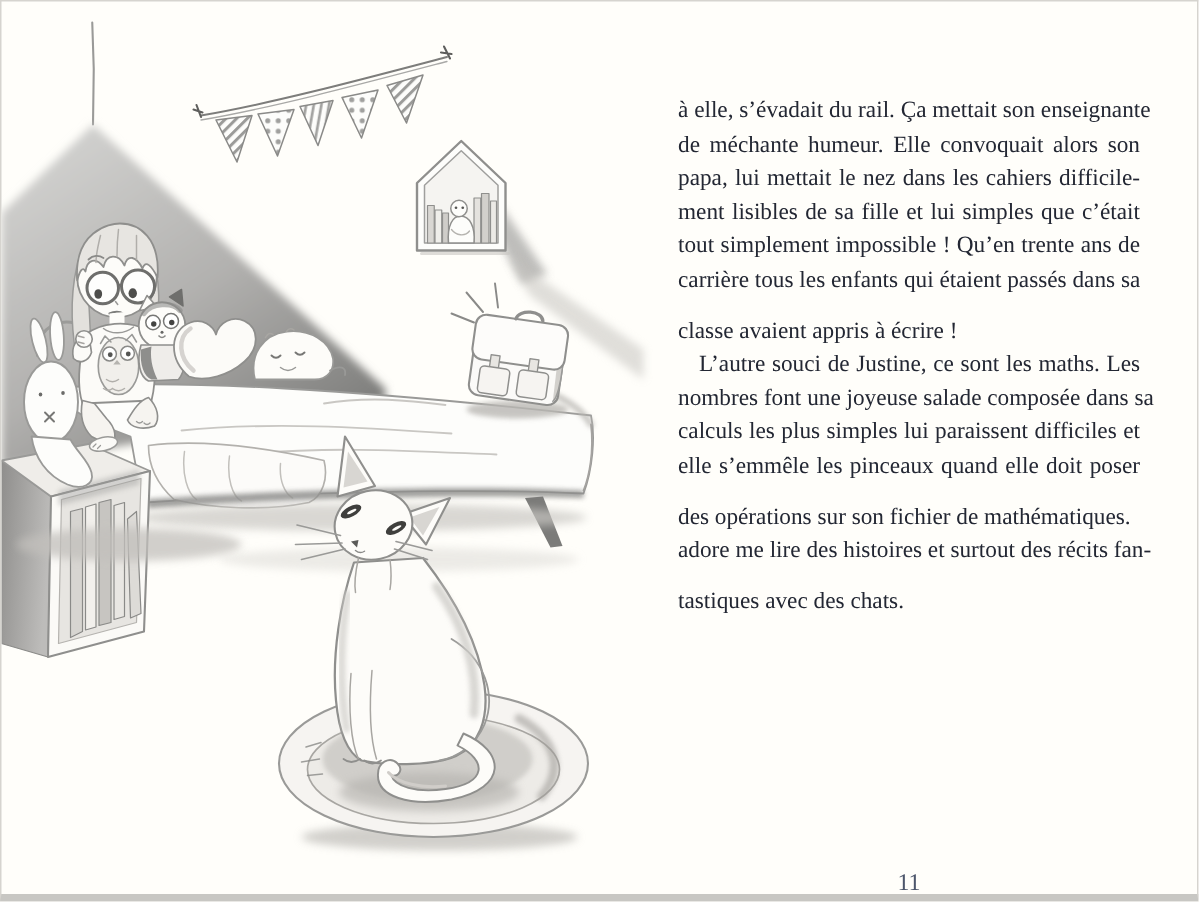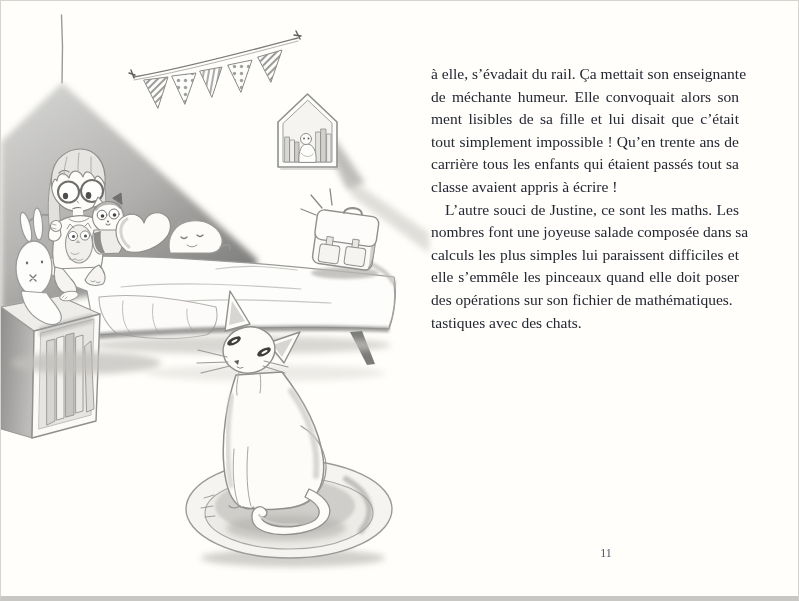--- a/index.html
+++ b/index.html
@@ -8,33 +8,33 @@
     width:797px;height:595px;
     background:#fffefa;
     border:1px solid #d6d4cf;
     border-bottom:5px solid #c8c7c3;
     overflow:hidden;
     font-family:"Liberation Serif", serif;
   }
   .illus{position:absolute;left:0;top:0;}
   svg path,svg line,svg ellipse,svg circle,svg rect,svg polygon{stroke-linecap:round;stroke-linejoin:round;}
   .text-column{
-    position:absolute;left:430px;top:62px;width:308px;
+    position:absolute;left:451px;top:62px;width:308px;
     color:#232733;overflow:visible;
   }
   .line{
     font-size:15.5px;height:22.6px;line-height:22.6px;
     white-space:nowrap;
     text-align:justify;text-align-last:justify;
   }
-  .line.last{text-align:center;text-align-last:left;}
+  .line.last{text-align:center;text-align-last:left;margin-top:11px;}
   .line.indent{text-indent:14px;}
   .page-number{
-    position:absolute;left:451px;top:545px;width:308px;
-    text-align:center;font-size:12px;color:#4d566b;
+    position:absolute;left:451px;top:579px;width:308px;
+    text-align:center;font-size:16px;color:#4d566b;
   }
 </style>
 </head>
 <body>
 
 <div class="screen">
 
   <svg class="illus" width="440" height="601" viewBox="0 0 440 601">
     <defs>
       <linearGradient id="gShadow" x1="0" y1="0" x2="0.75" y2="1">
@@ -270,26 +270,28 @@
         <path d="M236,366 q3,2.5 6,0.5" fill="none" stroke="#8a8a88" stroke-width="1"></path>
         <path d="M226,356 L197,349 M227,361 L196,362 M229,365 L200,372 M263,360 L287,366 M262,365 L284,372" stroke="#9a9a98" stroke-width="1.1"></path>
         <path d="M238,371 C236,380 235,388 236,394 M259,372 C260,380 260,386 259,392" fill="none" stroke="#a8a6a2" stroke-width="1"></path>
       </g>
     </g>
   </svg>
 
   <div class="text-column">
       <div class="line">à elle, s’évadait du rail. Ça mettait son enseignante</div>
       <div class="line">de méchante humeur. Elle convoquait alors son</div>
-      <div class="line">ment lisibles de sa fille et lui disait que c’était</div>
+      <div class="line">papa, lui mettait le nez dans les cahiers difficile-</div>
+      <div class="line">ment lisibles de sa fille et lui simples que c’était</div>
       <div class="line">tout simplement impossible ! Qu’en trente ans de</div>
-      <div class="line">carrière tous les enfants qui étaient passés tout sa</div>
+      <div class="line">carrière tous les enfants qui étaient passés dans sa</div>
       <div class="line last">classe avaient appris à écrire !</div>
       <div class="line indent">L’autre souci de Justine, ce sont les maths. Les</div>
       <div class="line">nombres font une joyeuse salade composée dans sa</div>
       <div class="line">calculs les plus simples lui paraissent difficiles et</div>
       <div class="line">elle s’emmêle les pinceaux quand elle doit poser</div>
       <div class="line last">des opérations sur son fichier de mathématiques.</div>
+      <div class="line">adore me lire des histoires et surtout des récits fan-</div>
       <div class="line last">tastiques avec des chats.</div>
     </div>
 
   <div class="page-number">11</div>
 </div>
 
 </body></html>

